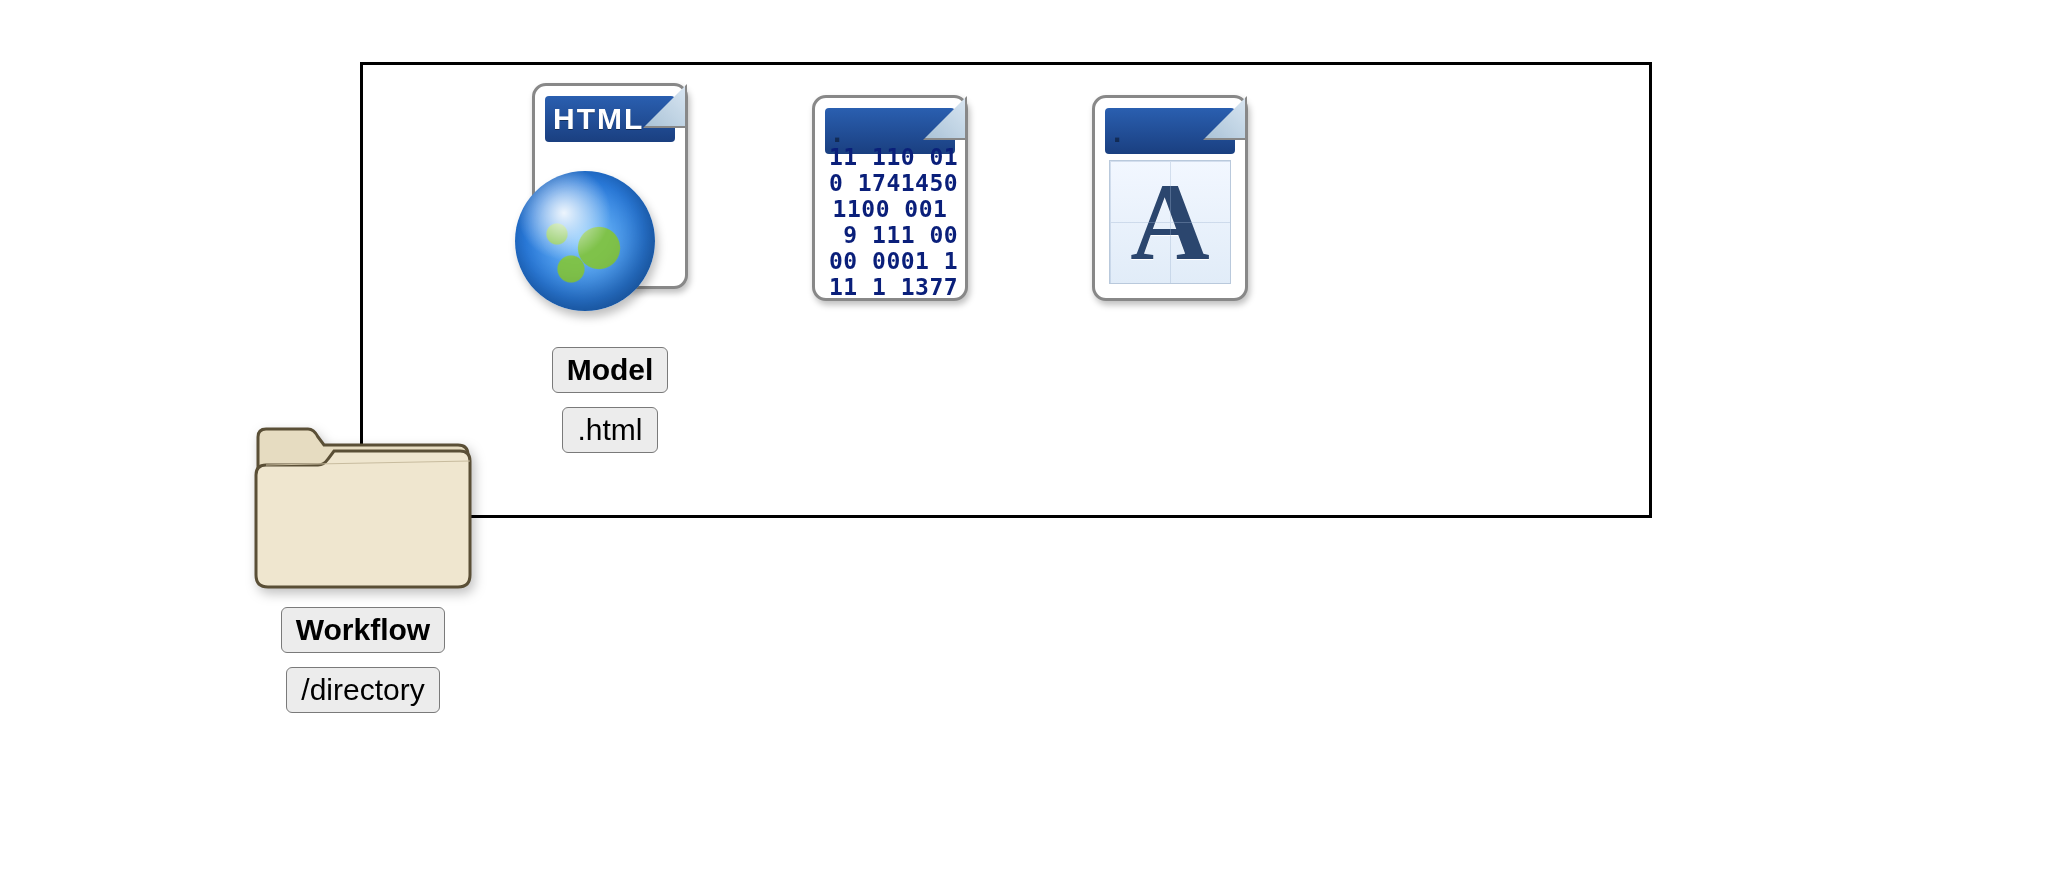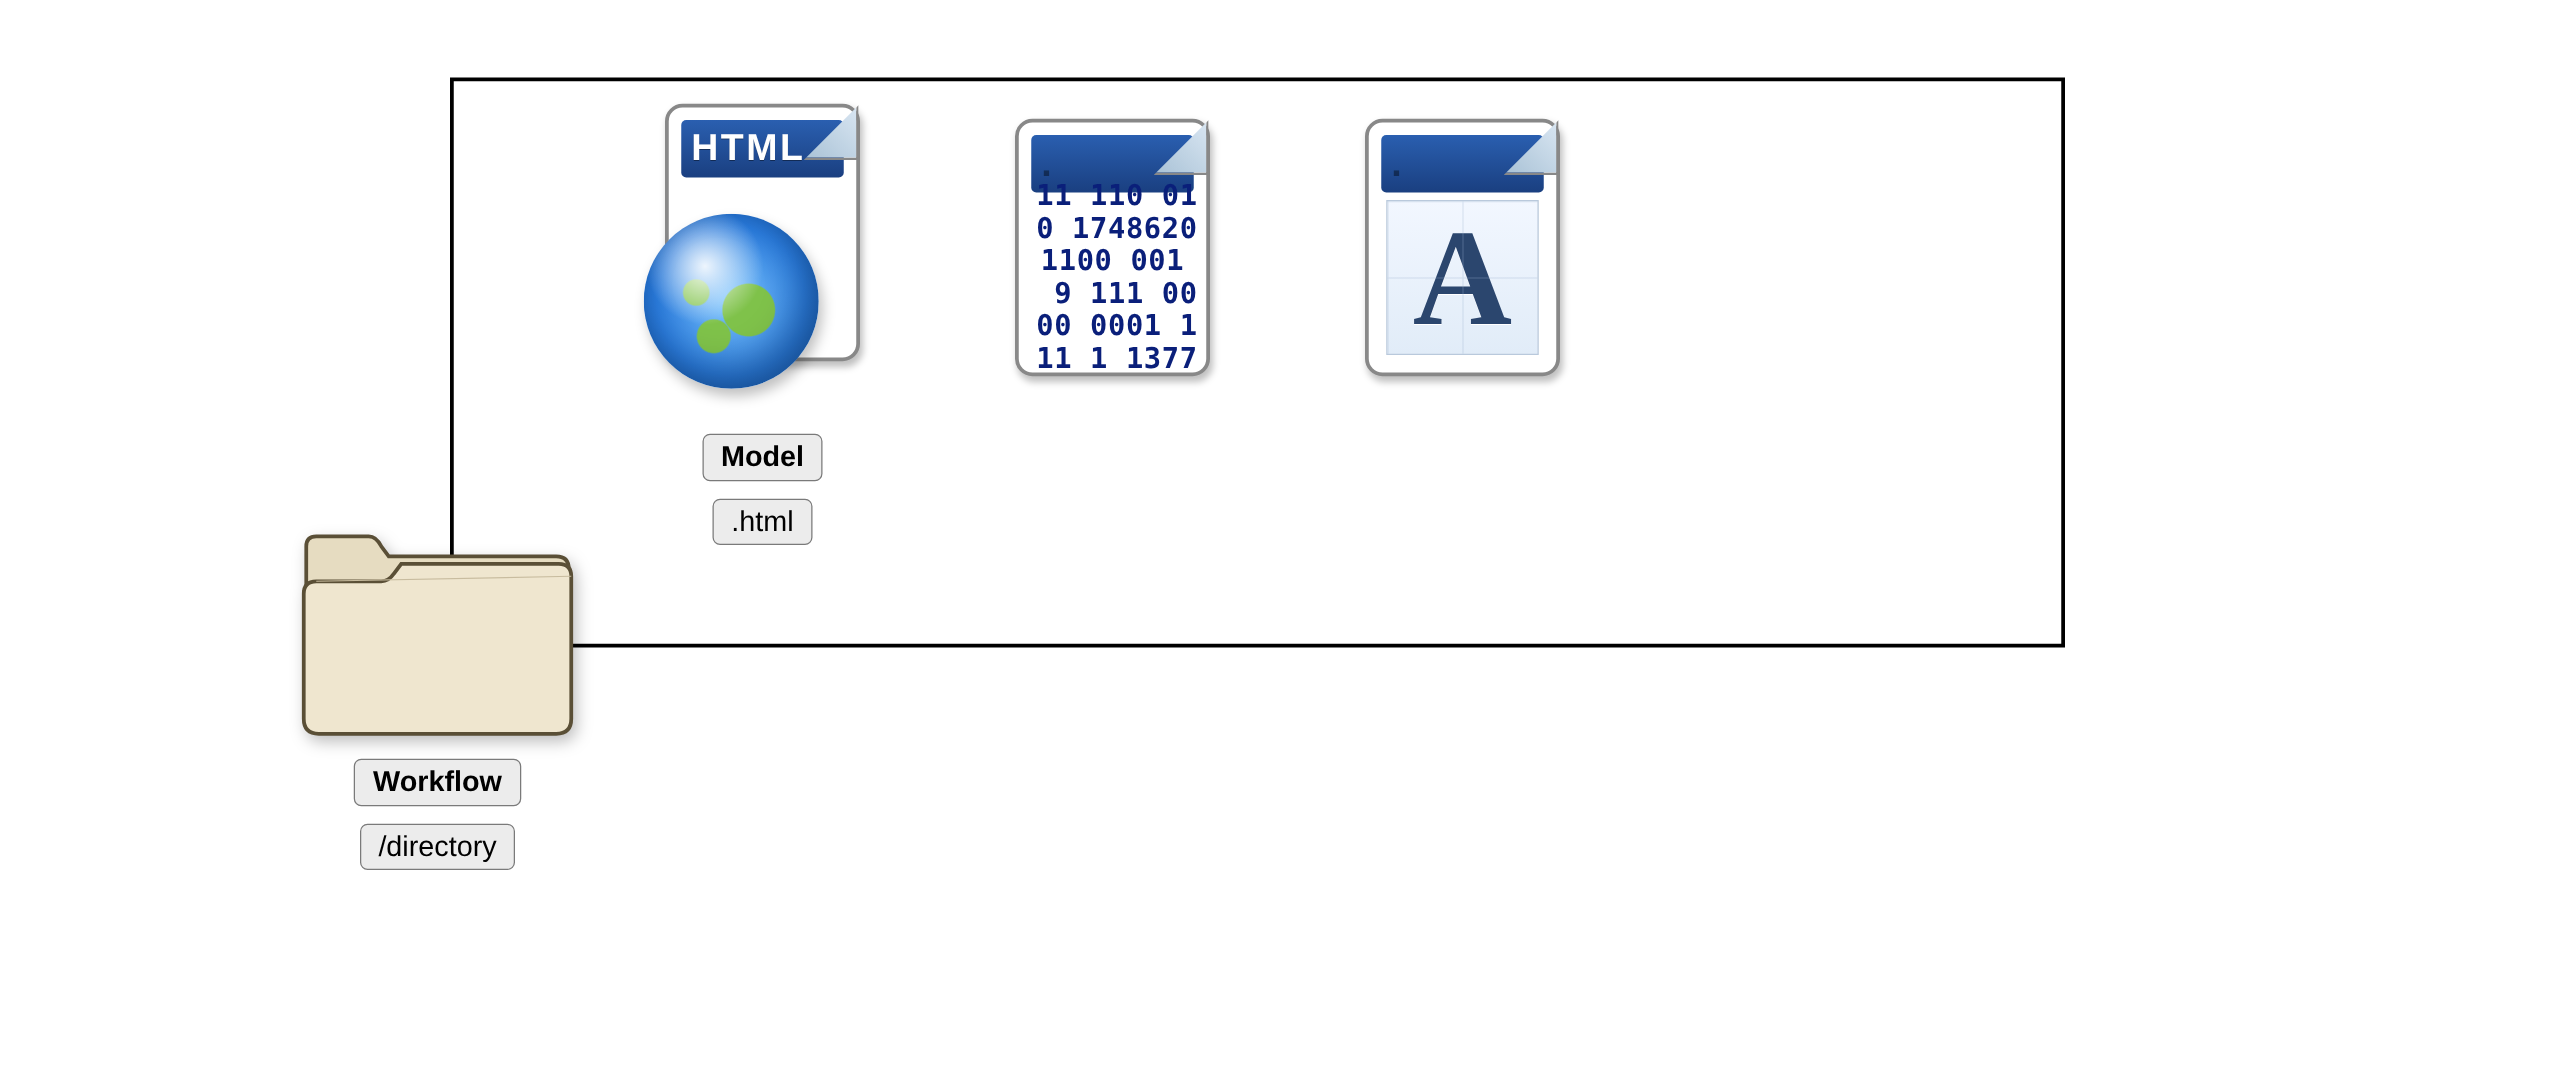--- a/index.html
+++ b/index.html
@@ -27,29 +27,29 @@
     position: absolute;
     text-align: center;
   }
   .badge {
     display: inline-block;
     background: #ececec;
     border: 1px solid #7a7a7a;
     border-radius: 6px;
     padding: 4px 14px;
     margin: 4px 0;
-    font-size: 23px;
+    font-size: 30px;
     line-height: 1.2;
   }
   .badge.bold { font-weight: bold; }
   .badge.sub  { font-weight: normal; }
   .stack { display:flex; flex-direction:column; align-items:center; gap:6px; }
 
   
-  #workflow-group { left: 220px; top: 415px; width: 260px; }
+  #workflow-group { left: 233px; top: 415px; width: 260px; }
   #model-group    { left: 490px; top: 83px;  width: 240px; }
   #ctrl-group     { left: 760px; top: 95px;  width: 260px; }
   #view-group     { left:1040px; top: 95px;  width: 260px; }
 
   .icon-area { width: 210px; height: 250px; margin: 0 auto 10px auto; position: relative; }
 
   
   .file-page {
     width: 150px; height: 200px; position: relative; margin: 0 auto;
     background: #fff;
@@ -160,21 +160,21 @@
   </div>
 </div>
 
 <div id="ctrl-group" class="node-group">
   <div class="icon-area">
     <div class="file-page">
       <div class="bluebar" style="color:transparent;">.</div>
       <div class="fold"></div>
       <div class="bin-lines">
         <span>11 110 01</span>
-        <span>0 1748620</span>
+        <span>0 1741450</span>
         <span>1100 001</span>
         <span> 9 111 00</span>
         <span>00 0001 1</span>
         <span>11 1 1377</span>
       </div>
     </div>
   </div>
 </div>
 
 <div id="view-group" class="node-group">

